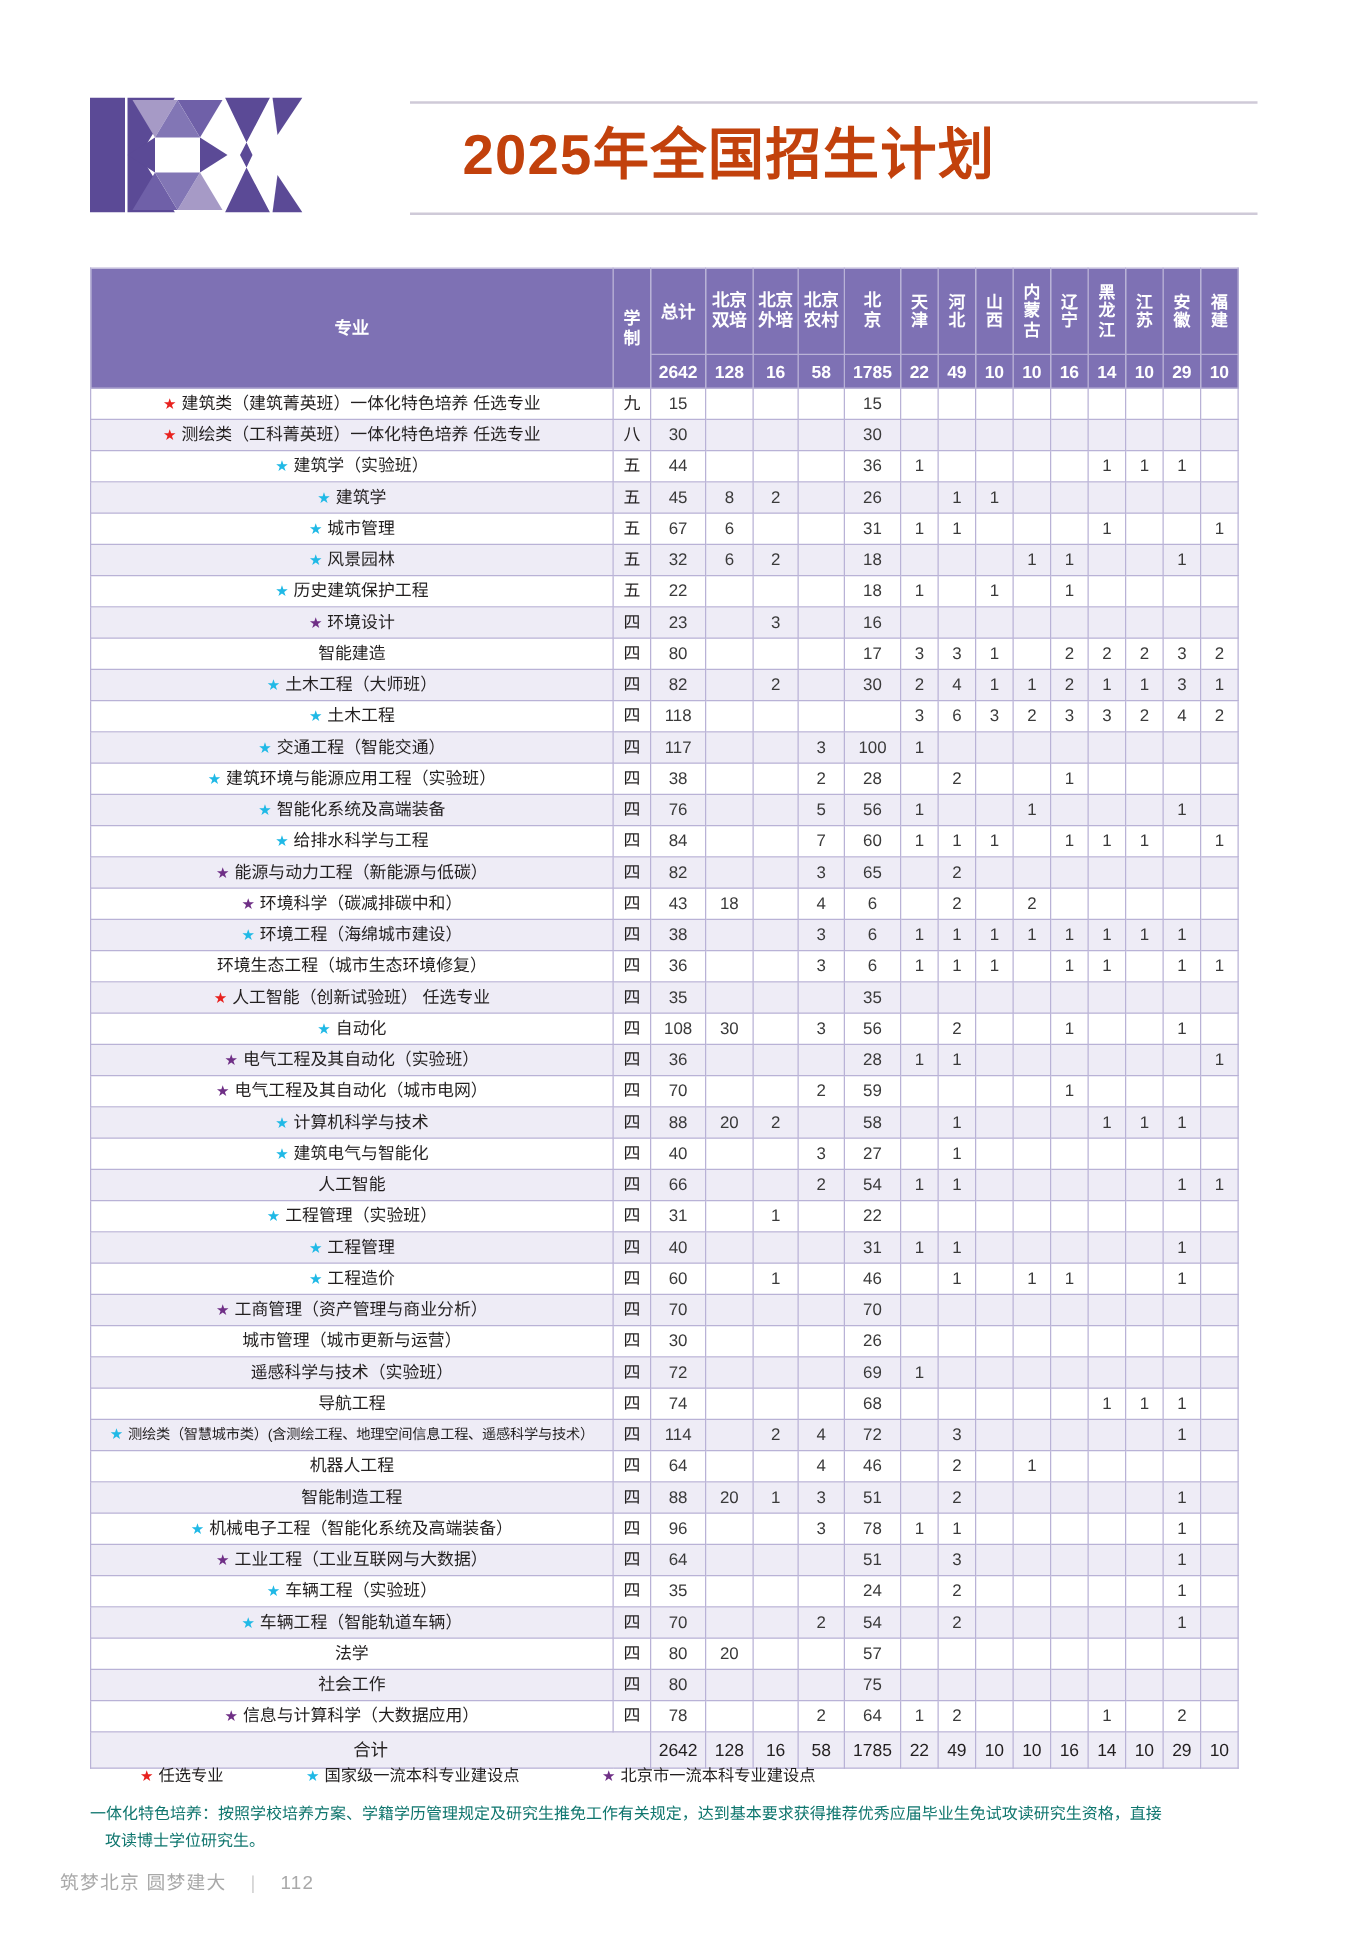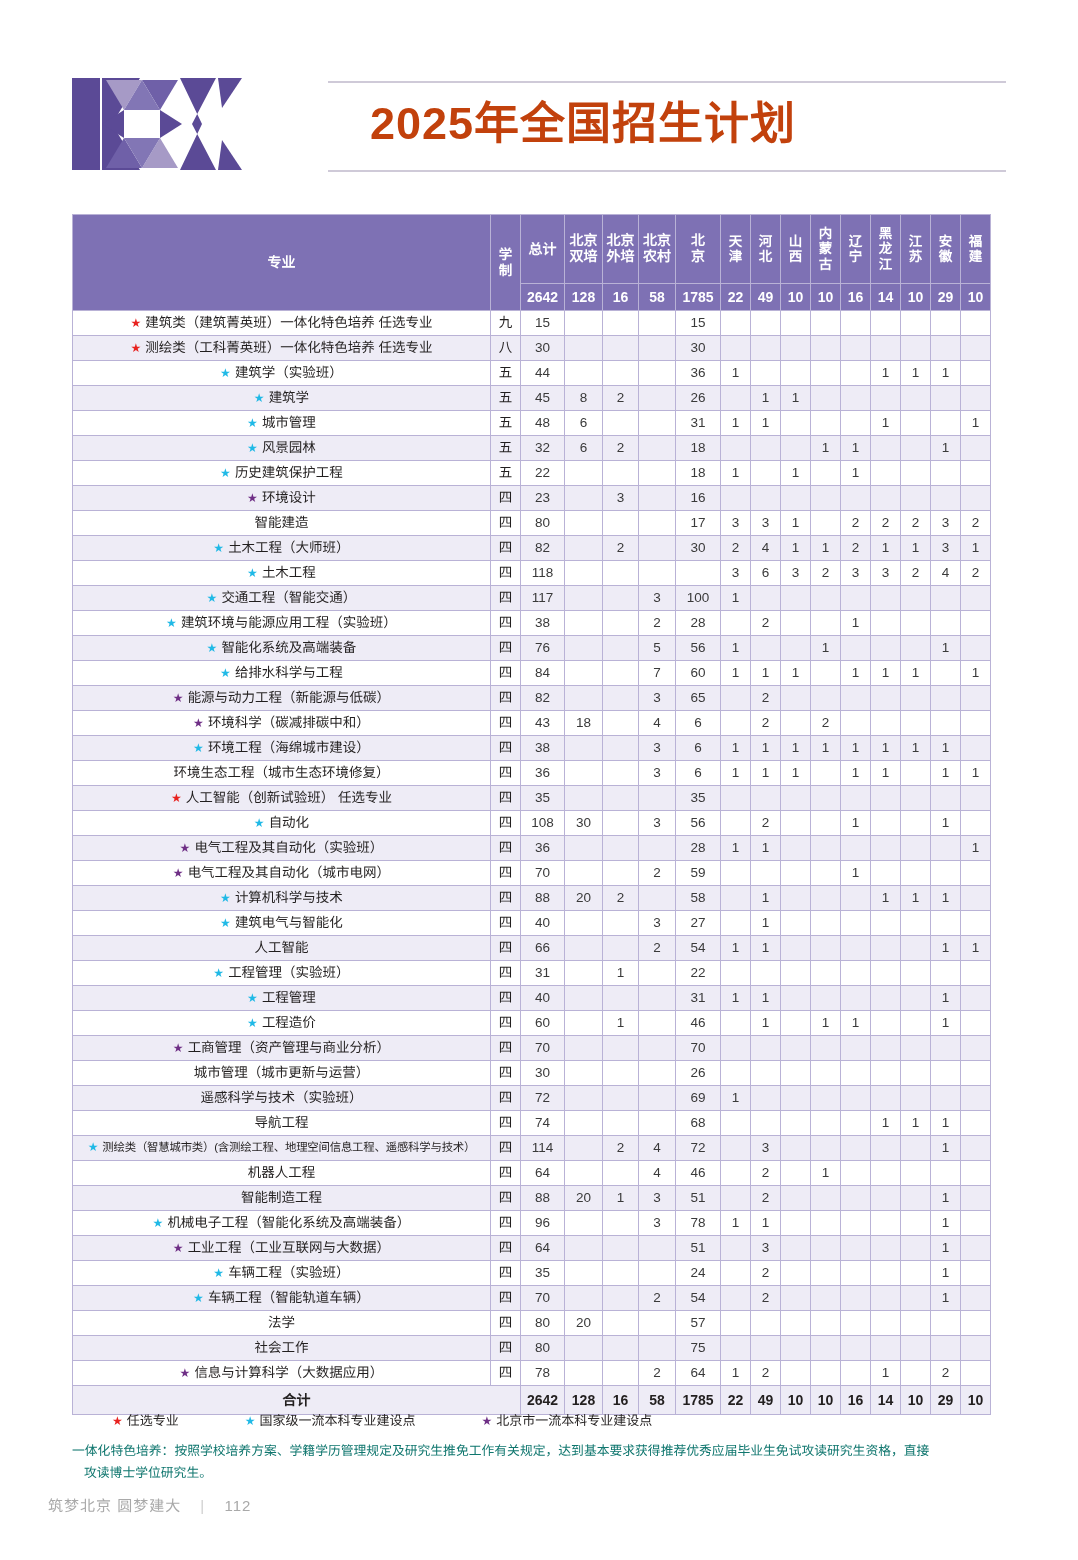--- a/index.html
+++ b/index.html
@@ -125,21 +125,21 @@
   td.num { font-size: 13.5px; color: #3a3a3a; }
   td.sys { font-size: 13.5px; }
 
   .star { font-size: 12px; margin-right: 4px; line-height: 1; }
   .star.red    { color: #e8221f; }
   .star.blue   { color: #20b9e6; }
   .star.purple { color: #6f2f86; }
 
   tfoot td {
     background: #eeecf6 !important;
-    font-weight: bold;
+    font-weight: normal;
     height: 28px;
     font-size: 14px;
   }
   tfoot td.total-label { text-align: center; }
 
   
   .legend {
     position: absolute;
     left: 72px;
     top: 1410px;
@@ -355,21 +355,21 @@
           <td class="num"></td>
           <td class="num"></td>
           <td class="num"></td>
           <td class="num"></td>
           <td class="num"></td>
           <td class="num"></td>
         </tr>
         <tr>
           <td class="major"><span class="star blue">★</span><span>城市管理</span></td>
           <td class="sys">五</td>
-          <td class="num">48</td>
+          <td class="num">67</td>
           <td class="num">6</td>
           <td class="num"></td>
           <td class="num"></td>
           <td class="num">31</td>
           <td class="num">1</td>
           <td class="num">1</td>
           <td class="num"></td>
           <td class="num"></td>
           <td class="num"></td>
           <td class="num">1</td>

